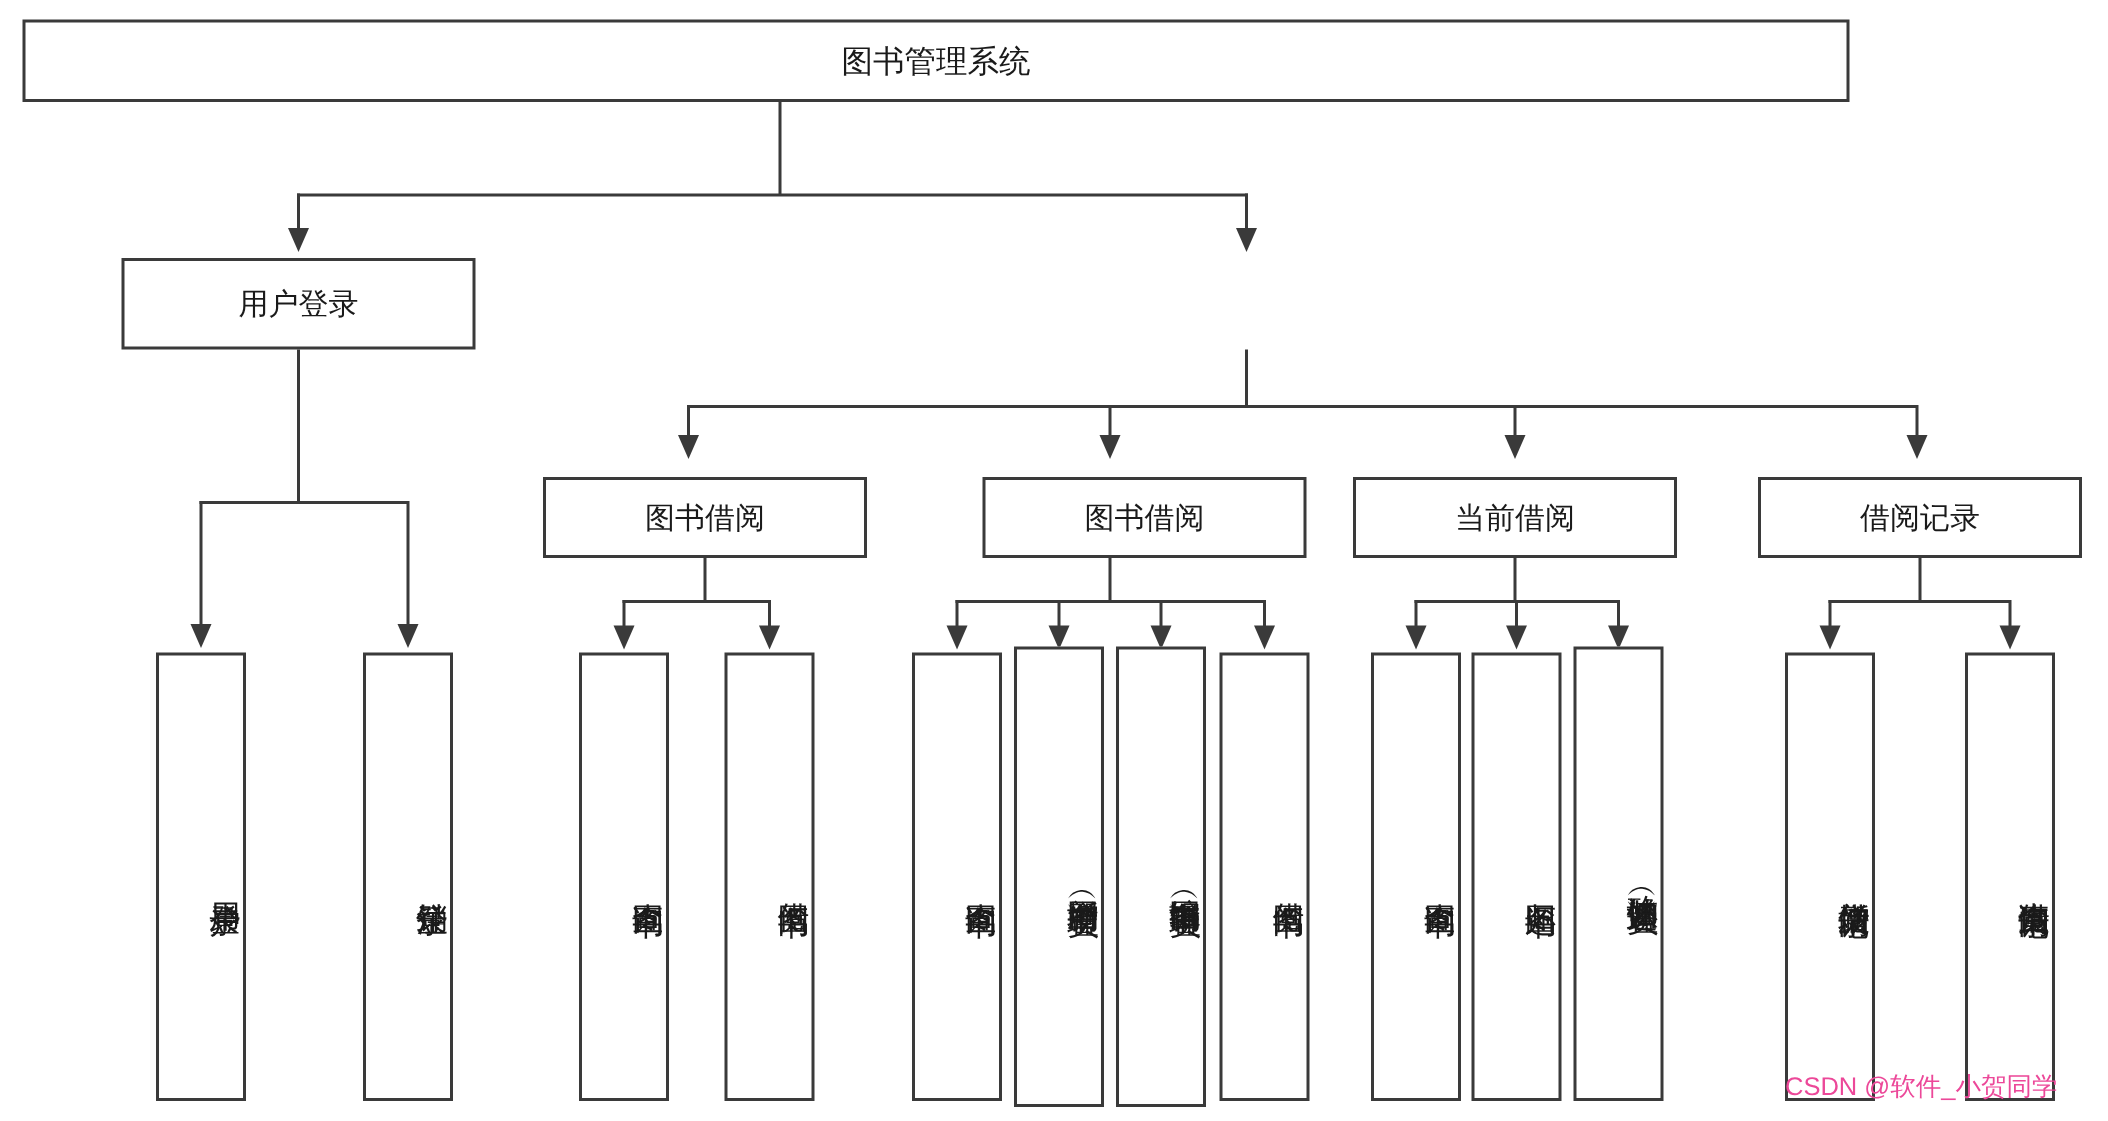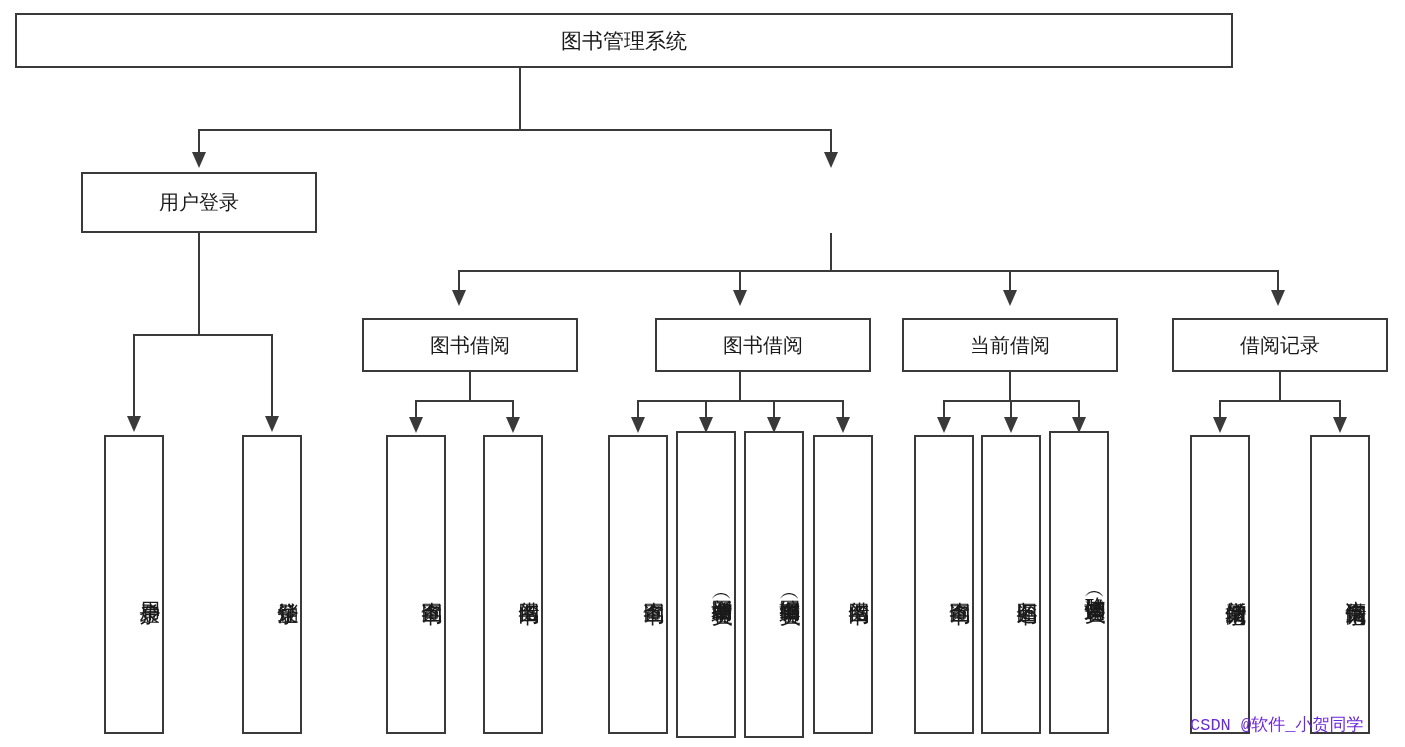--- a/index.html
+++ b/index.html
@@ -62,23 +62,23 @@
     width: 0;
     height: 0;
     border-left: 7px solid transparent;
     border-right: 7px solid transparent;
     border-top: 16px solid #3a3a3a;
   }
   
   #watermark {
     position: absolute;
     font-size: 17px;
-    color: #6d28d9;
+    color: #ec4899;
     white-space: nowrap;
-    font-family: Liberation Mono, monospace;
+    font-family: Liberation Sans, sans-serif;
   }
 </style>
 </head>
 <body>
 
 <div id="canvas">
 
   <div class="node root" style="left:15px; top:13px; width:1218px; height:55px;align-items:center;">
     <span>图书管理系统</span>
   </div>

